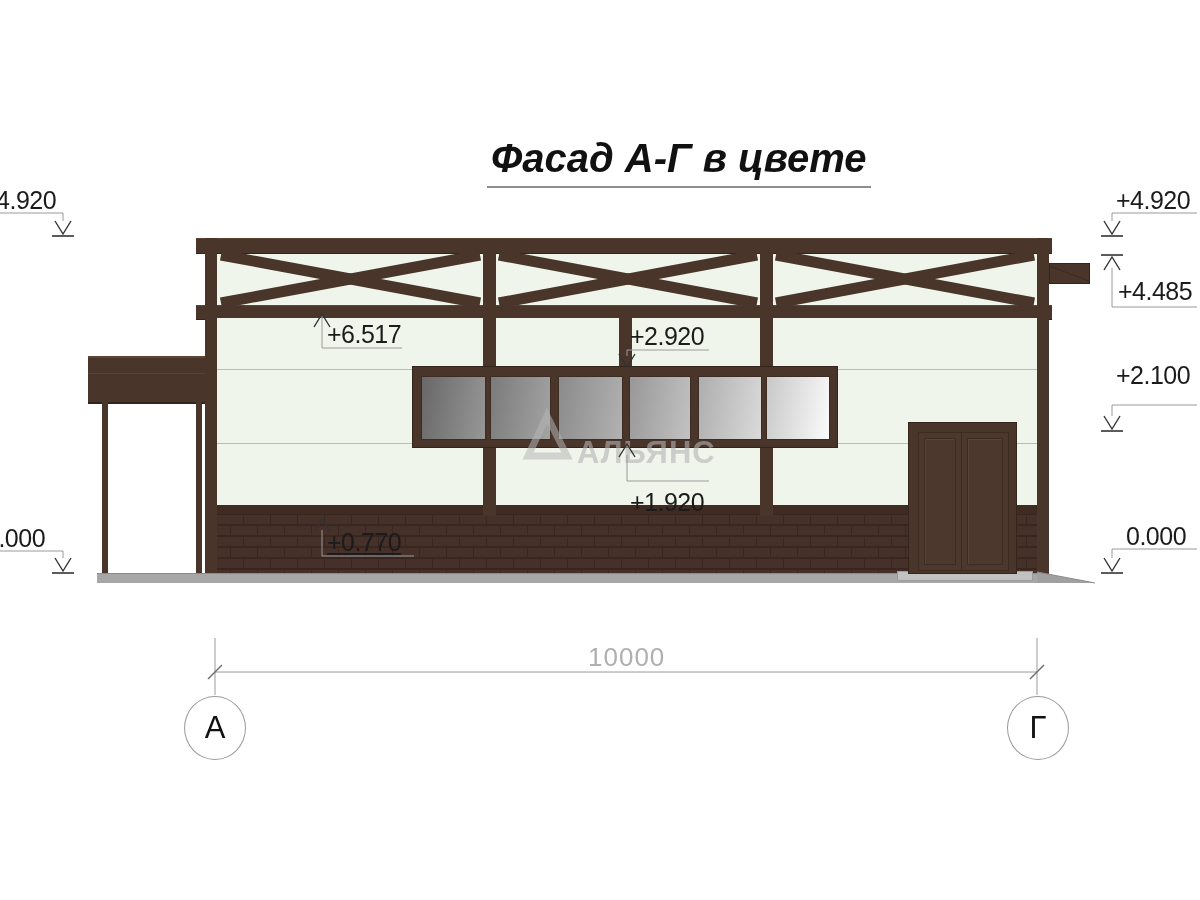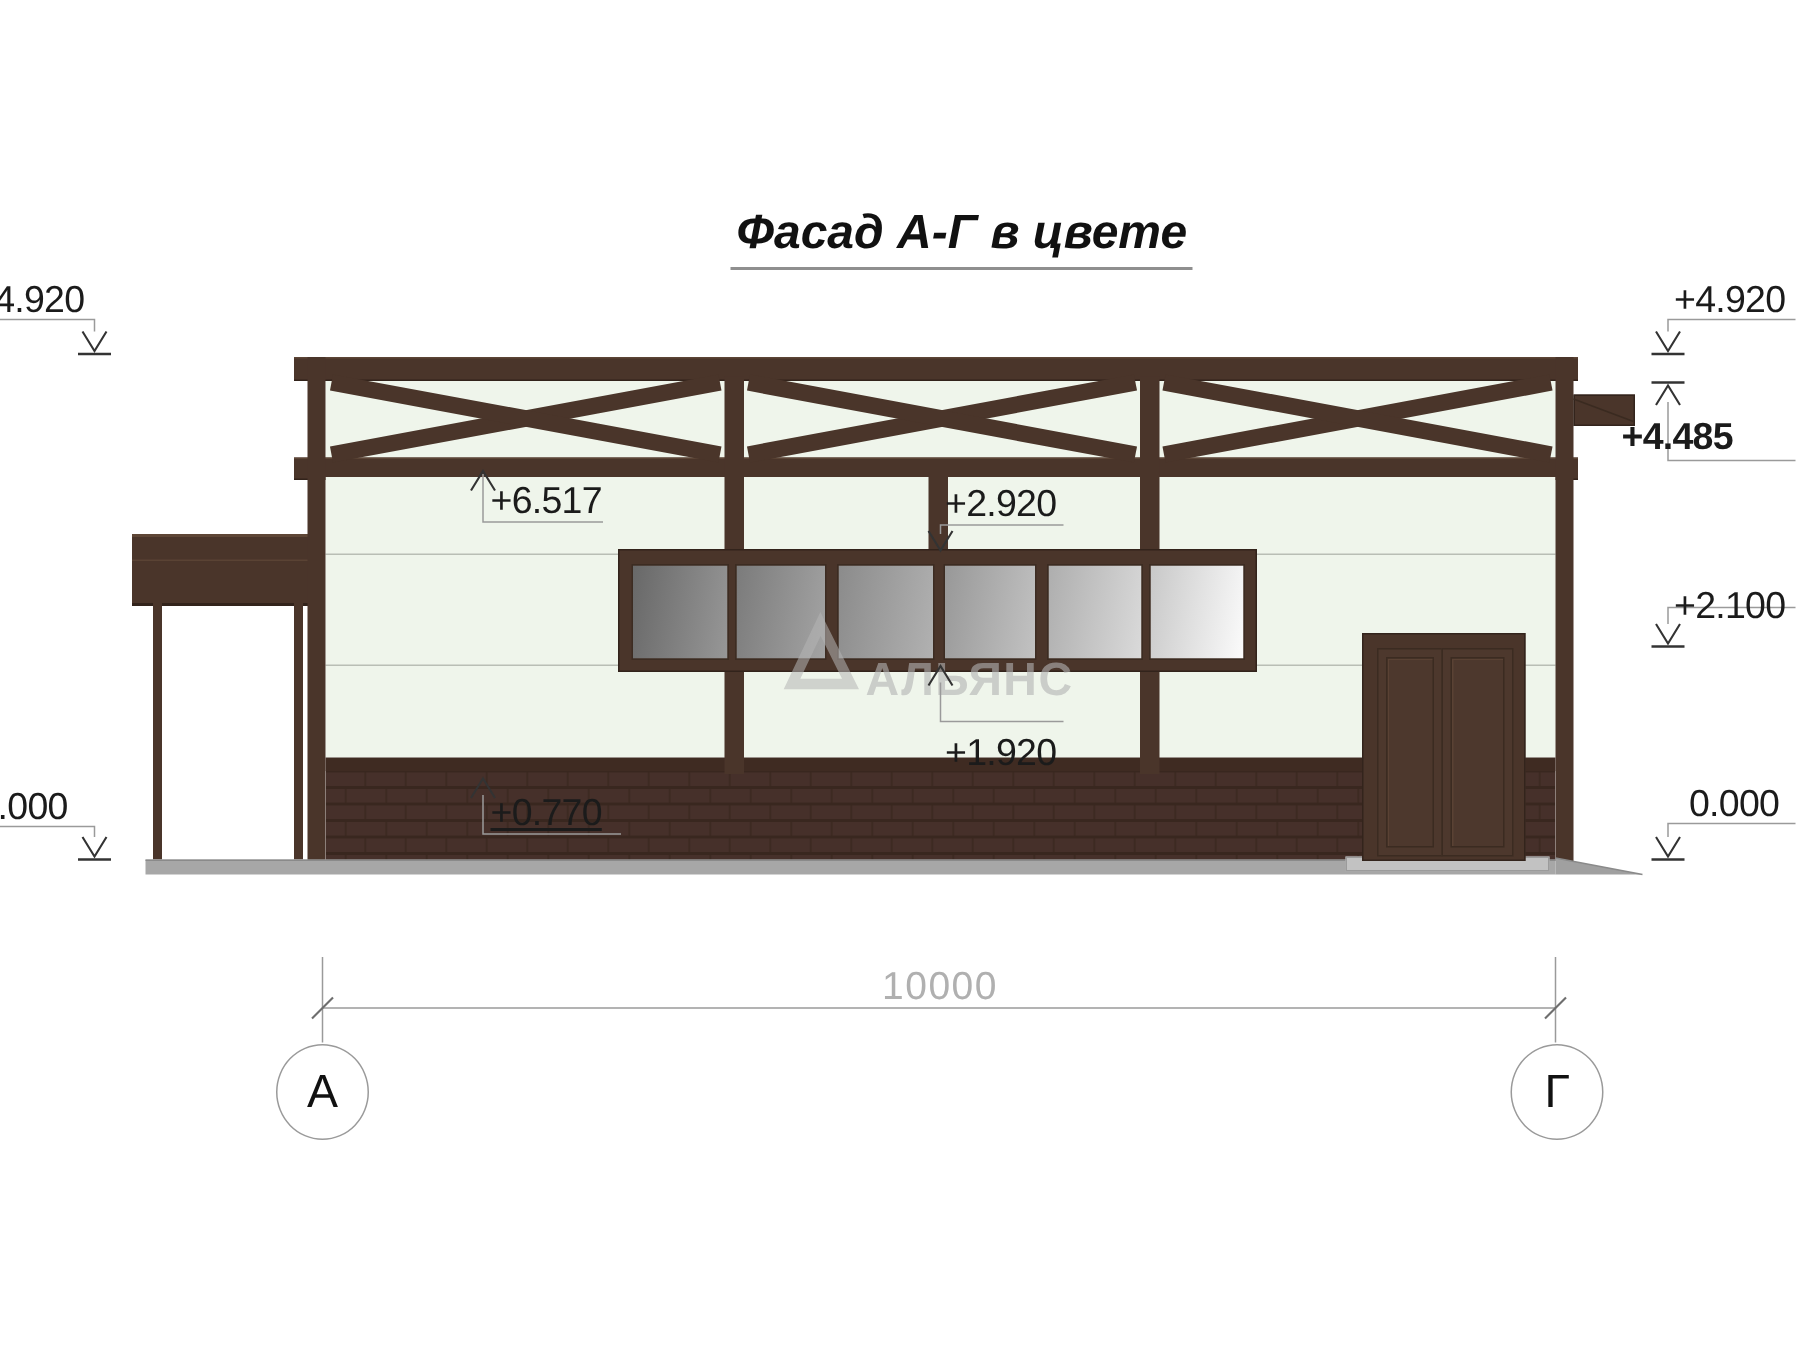--- a/index.html
+++ b/index.html
@@ -4,21 +4,21 @@
 <style>
   html,body{margin:0;padding:0;background:#ffffff;}
   #canvas{
     position:relative;width:1200px;height:900px;background:#ffffff;
     overflow:hidden;font-family:"Liberation Sans",sans-serif;
   }
   .abs{position:absolute;}
   
   #title{
     position:absolute;left:487px;top:136px;
-    font-style:italic;font-weight:bold;font-size:32px;color:#111;
+    font-style:italic;font-weight:bold;font-size:40px;color:#111;
     padding:0 4px 5px 4px;border-bottom:2px solid #8f8f8f;white-space:nowrap;
   }
   
   .brown{background:#4a352a;}
   .wall-col{background:#eff5eb;}
   .chord{background:#4a352a;border-bottom:1px solid #32231b;border-top:1px solid #5c4536;}
   .colmn{background:#4a352a;}
   .jointline{background:#b9beb5;height:1px;}
   
   #window{
@@ -212,22 +212,22 @@
       <line class="leader" x1="1037" y1="638" x2="1037" y2="695"></line>
       <line class="leader" x1="215" y1="672" x2="1037" y2="672"></line>
       <line class="slash" x1="208" y1="679" x2="222" y2="665"></line>
       <line class="slash" x1="1030" y1="679" x2="1044" y2="665"></line>
     </g>
   </svg>
 
   <div class="lvl" style="left:-18px;top:188px;">+4.920</div>
   <div class="lvl" style="left:-15px;top:526px;">0.000</div>
   <div class="lvl" style="left:1116px;top:188px;">+4.920</div>
-  <div class="lvl" style="left:1081px;top:279px;font-weight:bold;">+4.485</div>
-  <div class="lvl" style="left:1116px;top:392px;text-align:right;">+2.100</div>
+  <div class="lvl" style="left:1118px;top:279px;">+4.485</div>
+  <div class="lvl" style="left:1116px;top:363px;text-align:right;">+2.100</div>
   <div class="lvl" style="left:1126px;top:524px;">0.000</div>
   <div class="lvl" style="left:327px;top:322px;">+6.517</div>
   <div class="lvl" style="left:630px;top:324px;">+2.920</div>
   <div class="lvl" style="left:630px;top:454px;margin-top:36px;">+1.920</div>
   <div class="lvl" style="left:327px;top:530px;text-decoration:underline;">+0.770</div>
 
   <div id="dim-text">10000</div>
 
   <div class="bubble" style="left:184px;top:696px;">
     <span>А</span>

